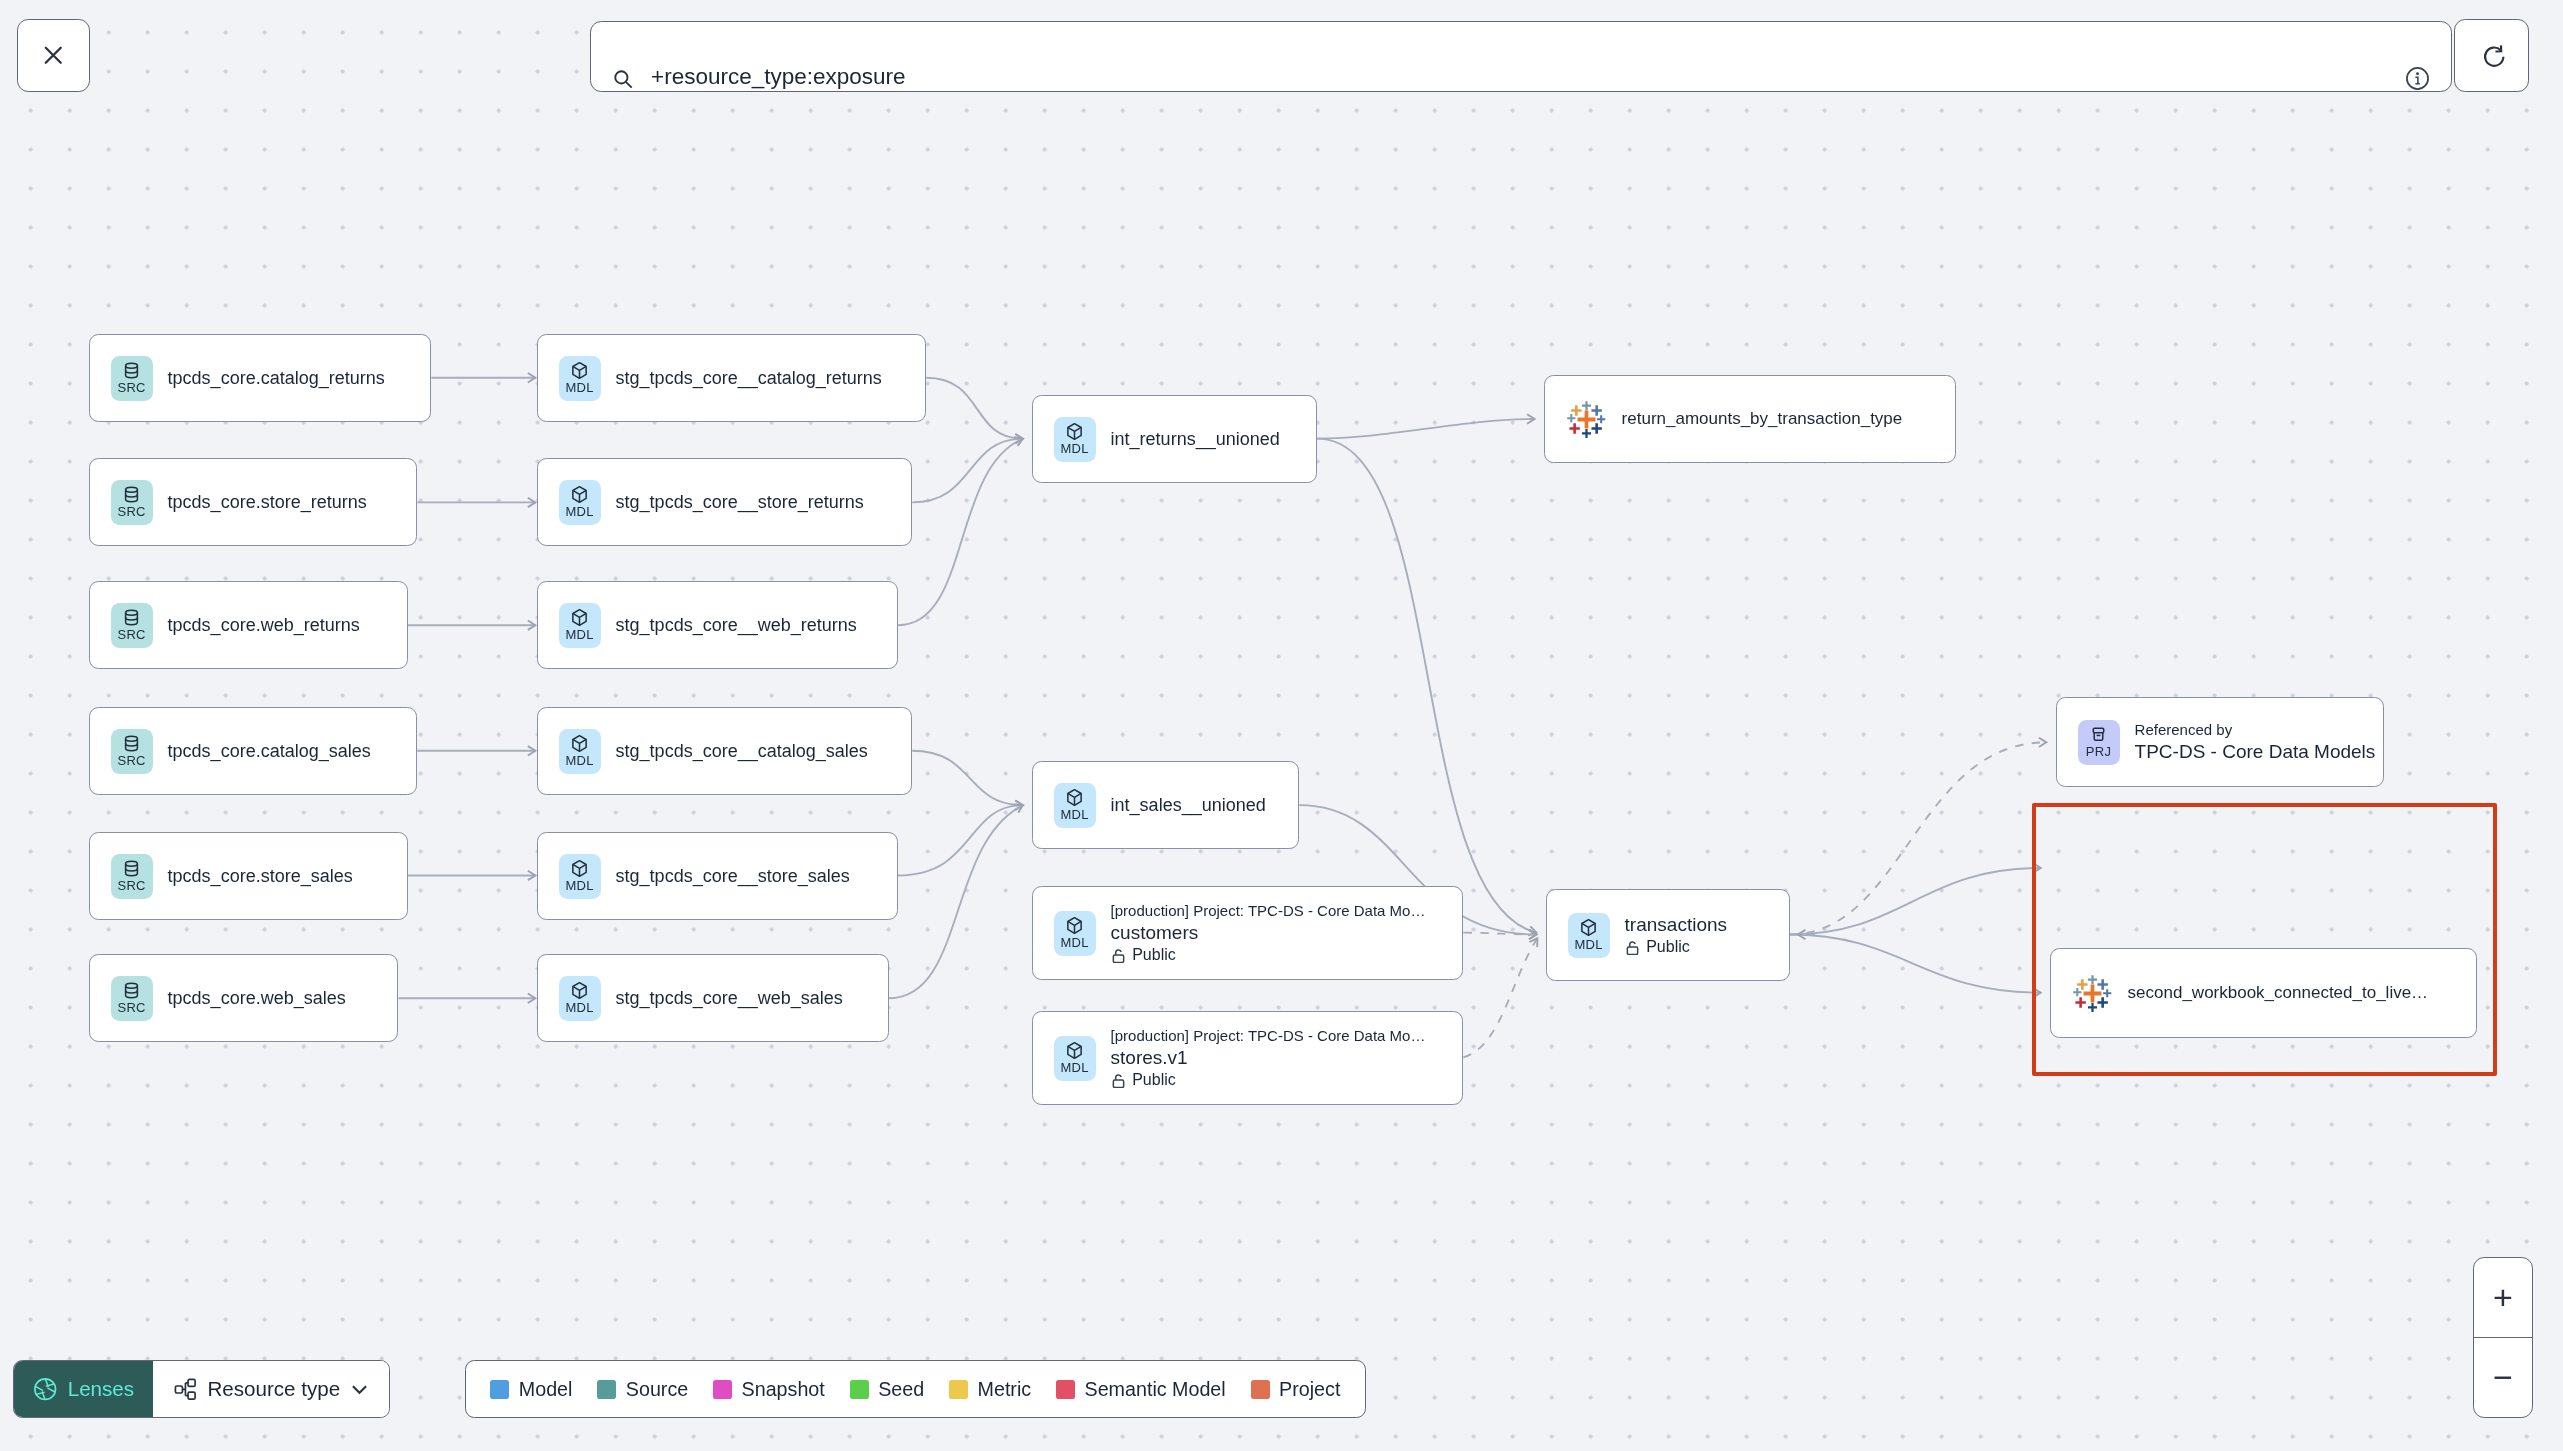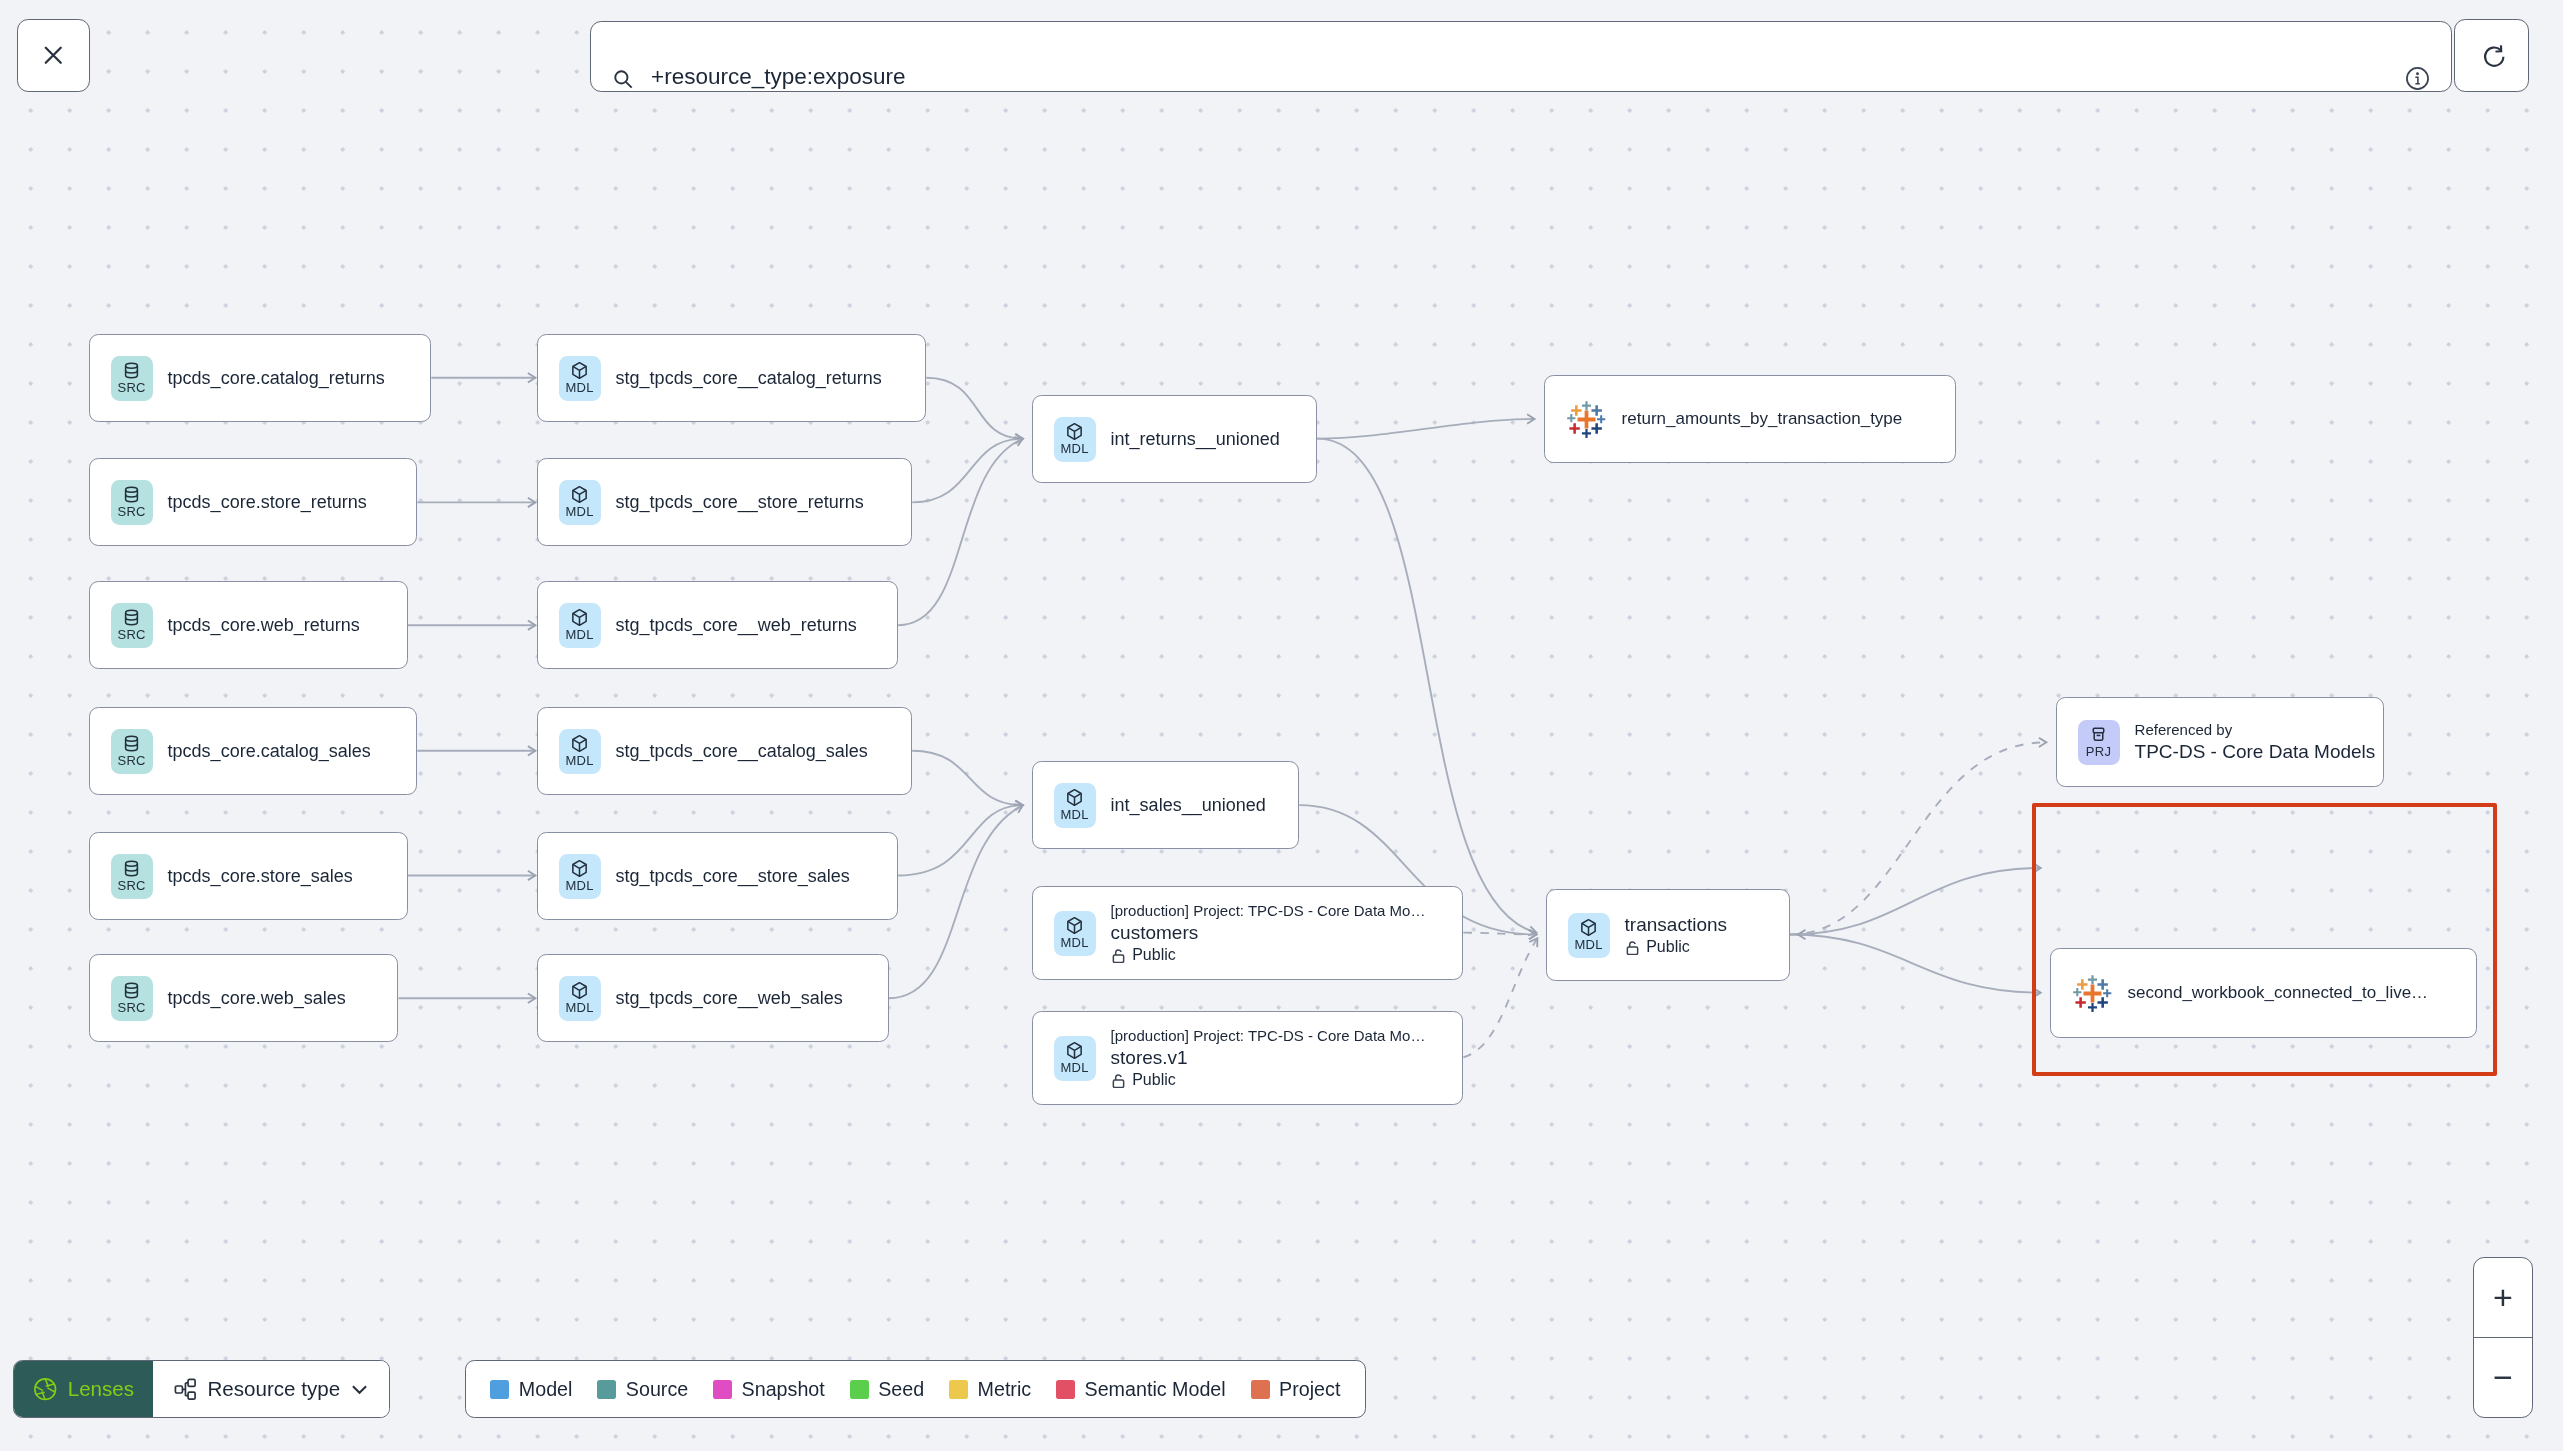--- a/index.html
+++ b/index.html
@@ -59,21 +59,21 @@
     position:absolute;left:2032px;top:803px;width:465px;height:273px;
     border:4.7px solid #d23d18;border-radius:1.9px;box-sizing:border-box;pointer-events:none;
   }
 
   
   .lens-group{
     position:absolute;left:13px;top:1360px;height:58px;display:flex;align-items:stretch;
     border-radius:9.4px;overflow:hidden;border:1.9px solid #5f6777;box-sizing:border-box;background:#fff;
   }
   .lenses{
-    display:flex;align-items:center;gap:10.3px;background:#2c5b58;color:#84cc16;
+    display:flex;align-items:center;gap:10.3px;background:#2c5b58;color:#5eead4;
     padding:0 19px;font-size:20.6px;cursor:pointer;
   }
   .restype{
     display:flex;align-items:center;gap:11.2px;background:#fff;color:#1b2637;
     padding:0 20.6px;font-size:20.6px;cursor:pointer;
   }
   .legend{
     position:absolute;left:465px;top:1360px;height:58px;background:#fff;
     border:1.9px solid #5f6777;border-radius:9.4px;box-sizing:border-box;
     display:flex;align-items:center;gap:25px;padding:0 24.4px;

